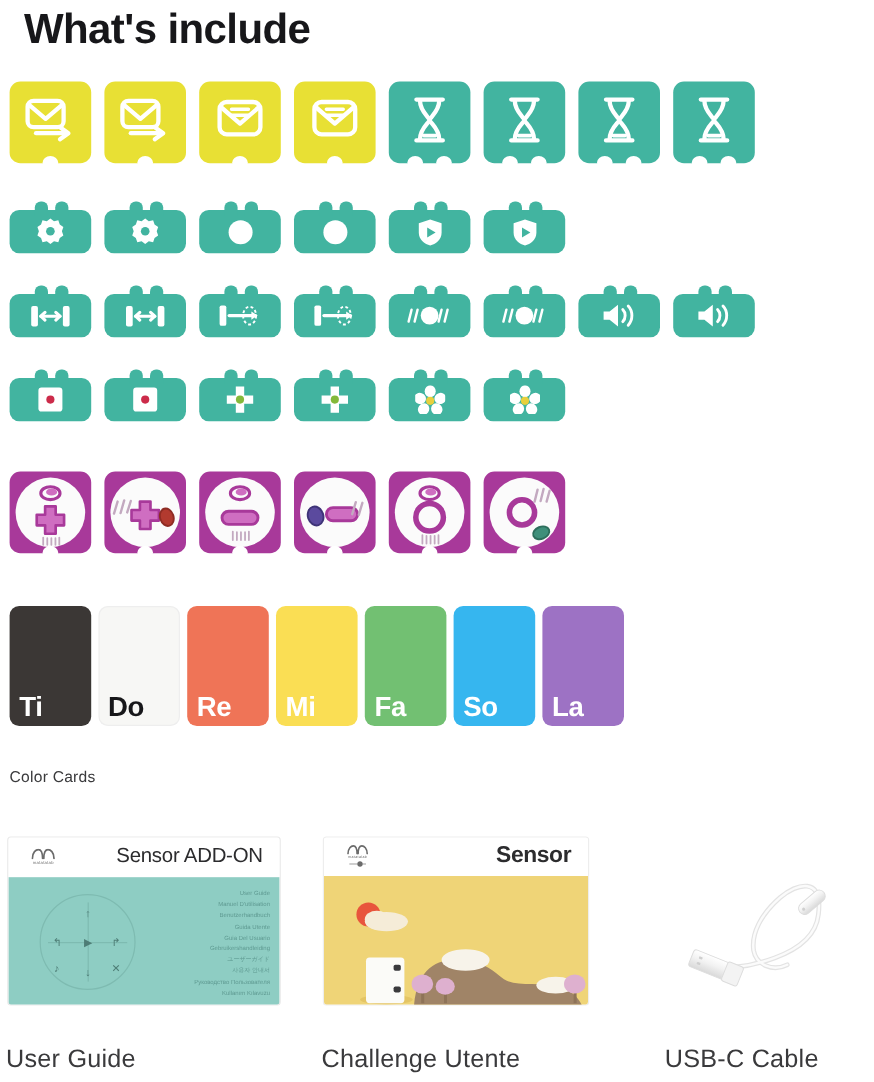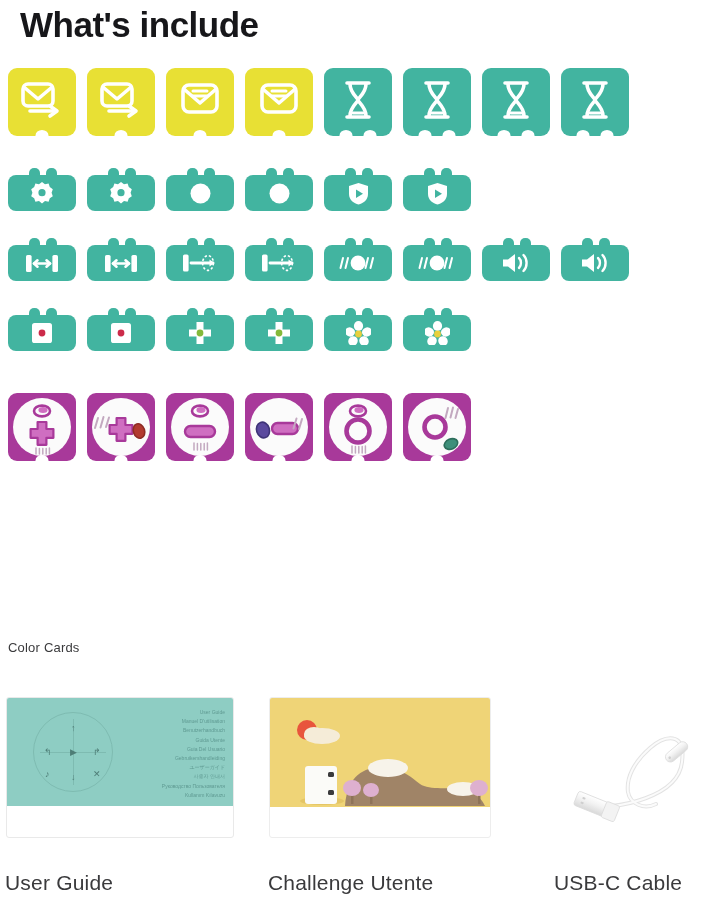--- a/index.html
+++ b/index.html
@@ -475,23 +475,55 @@
           <span style="position: absolute; inset: 0px; line-height: 0;"><svg width="58" height="58" viewBox="0 0 58 58" fill="none">
               <path d="M40 10 L37.5 20 M45 9.5 L42.5 19.5 M50 11 L47.5 20" stroke="#c3a9c0" stroke-width="2" stroke-linecap="round"></path>
               <circle cx="27" cy="29" r="10.5" fill="none" stroke="#a8399a" stroke-width="4.6"></circle>
               <ellipse cx="43" cy="46" rx="7" ry="5" fill="#3e8f7a" stroke="#2d6e5c" stroke-width="1.6" transform="rotate(-22 43 46)"></ellipse>
             </svg></span>
         </div>
         <i class="notch n1"></i>
       </div>
     </div>
 
+  <div class="ccrow" id="ccrow">
+      <div class="ccard" style="background: rgb(59, 55, 53);">
+        <span style="color: rgb(255, 255, 255);">Ti</span>
+      </div>
+      <div class="ccard" style="background: rgb(247, 247, 245); box-shadow: rgb(238, 238, 238) 0px 0px 0px 1px inset;">
+        <span style="color: rgb(23, 23, 26);">Do</span>
+      </div>
+      <div class="ccard" style="background: rgb(239, 116, 87);">
+        <span style="color: rgb(255, 255, 255);">Re</span>
+      </div>
+      <div class="ccard" style="background: rgb(250, 222, 84);">
+        <span style="color: rgb(255, 255, 255);">Mi</span>
+      </div>
+      <div class="ccard" style="background: rgb(114, 192, 114);">
+        <span style="color: rgb(255, 255, 255);">Fa</span>
+      </div>
+      <div class="ccard" style="background: rgb(54, 182, 239);">
+        <span style="color: rgb(255, 255, 255);">So</span>
+      </div>
+      <div class="ccard" style="background: rgb(157, 114, 196);">
+        <span style="color: rgb(255, 255, 255);">La</span>
+      </div>
+    </div>
   <div class="caption" style="left:8px; top:640px;">Color Cards</div>
 
   <div class="guide">
+    <div class="guide-head">
+      <div class="guide-logo">
+        <svg width="20" height="9" viewBox="0 0 20 9" style="display:block;margin:0 auto;">
+          <path d="M1 8.5 C1 3 4 1 6 1 C8 1 9.5 3 9.5 8.5 M10.5 8.5 C10.5 3 12 1 14 1 C16 1 19 3 19 8.5" fill="none" stroke="#6b6b6b" stroke-width="1.4" stroke-linecap="round"></path>
+        </svg>
+        <div style="font-size:3.4px;letter-spacing:.3px;margin-top:1px;">matatalab</div>
+      </div>
+      <div class="guide-title">Sensor ADD-ON</div>
+    </div>
     <div class="guide-body">
       <div class="dpad">
         <div class="vline"></div>
           <div class="hline"></div>
         <div class="g" style="left:37px;top:10px;">↑</div>
         <div class="g" style="left:10px;top:34px;">↰</div>
         <div class="g" style="left:59px;top:34px;">↱</div>
         <div class="g" style="left:36px;top:34px;">▶</div>
         <div class="g" style="left:11px;top:56px;">♪</div>
         <div class="g" style="left:59px;top:56px;">✕</div>
@@ -507,20 +539,33 @@
           <div>ユーザーガイド</div>
           <div>사용자 안내서</div>
           <div>Руководство Пользователя</div>
           <div>Kullanım Kılavuzu</div>
         </div>
     </div>
   </div>
   <div class="lbl a" style="top:871px;">User Guide</div>
 
   <div class="booklet">
+    <div class="booklet-head">
+      <div class="booklet-logo">
+        <svg width="18" height="8" viewBox="0 0 20 9" style="display:block;margin:0 auto;">
+          <path d="M1 8.5 C1 3 4 1 6 1 C8 1 9.5 3 9.5 8.5 M10.5 8.5 C10.5 3 12 1 14 1 C16 1 19 3 19 8.5" fill="none" stroke="#6b6b6b" stroke-width="1.5" stroke-linecap="round"></path>
+        </svg>
+        <div style="font-size:3px;letter-spacing:.3px;">matatalab</div>
+        <svg width="14" height="6" viewBox="0 0 14 6" style="display:block;margin:1px auto 0;">
+          <line x1="0" y1="3" x2="14" y2="3" stroke="#9a9a9a" stroke-width="0.8"></line>
+          <circle cx="9" cy="3" r="2.2" fill="#6b6b6b"></circle>
+        </svg>
+      </div>
+      <div class="booklet-title">Sensor</div>
+    </div>
     <div class="booklet-art">
       <svg width="222" height="109" viewBox="0 0 222 109" style="display:block;">
         <circle cx="37" cy="32" r="10" fill="#e8553c"></circle>
         <ellipse cx="52" cy="38" rx="18" ry="8" fill="#f5ecd8"></ellipse>
         <ellipse cx="44" cy="36" rx="10" ry="7" fill="#f5ecd8"></ellipse>
         <ellipse cx="52" cy="103" rx="22" ry="4" fill="#e4c565"></ellipse>
         <path d="M75 108 C78 72 100 68 118 70 C134 72 142 80 150 86 C160 93 180 88 195 92 C206 95 212 101 215 108 Z" fill="#a08467"></path>
         <ellipse cx="118" cy="70" rx="20" ry="9" fill="#f7f3ea"></ellipse>
         <ellipse cx="193" cy="91" rx="16" ry="7" fill="#f7f3ea"></ellipse>
         <g>

